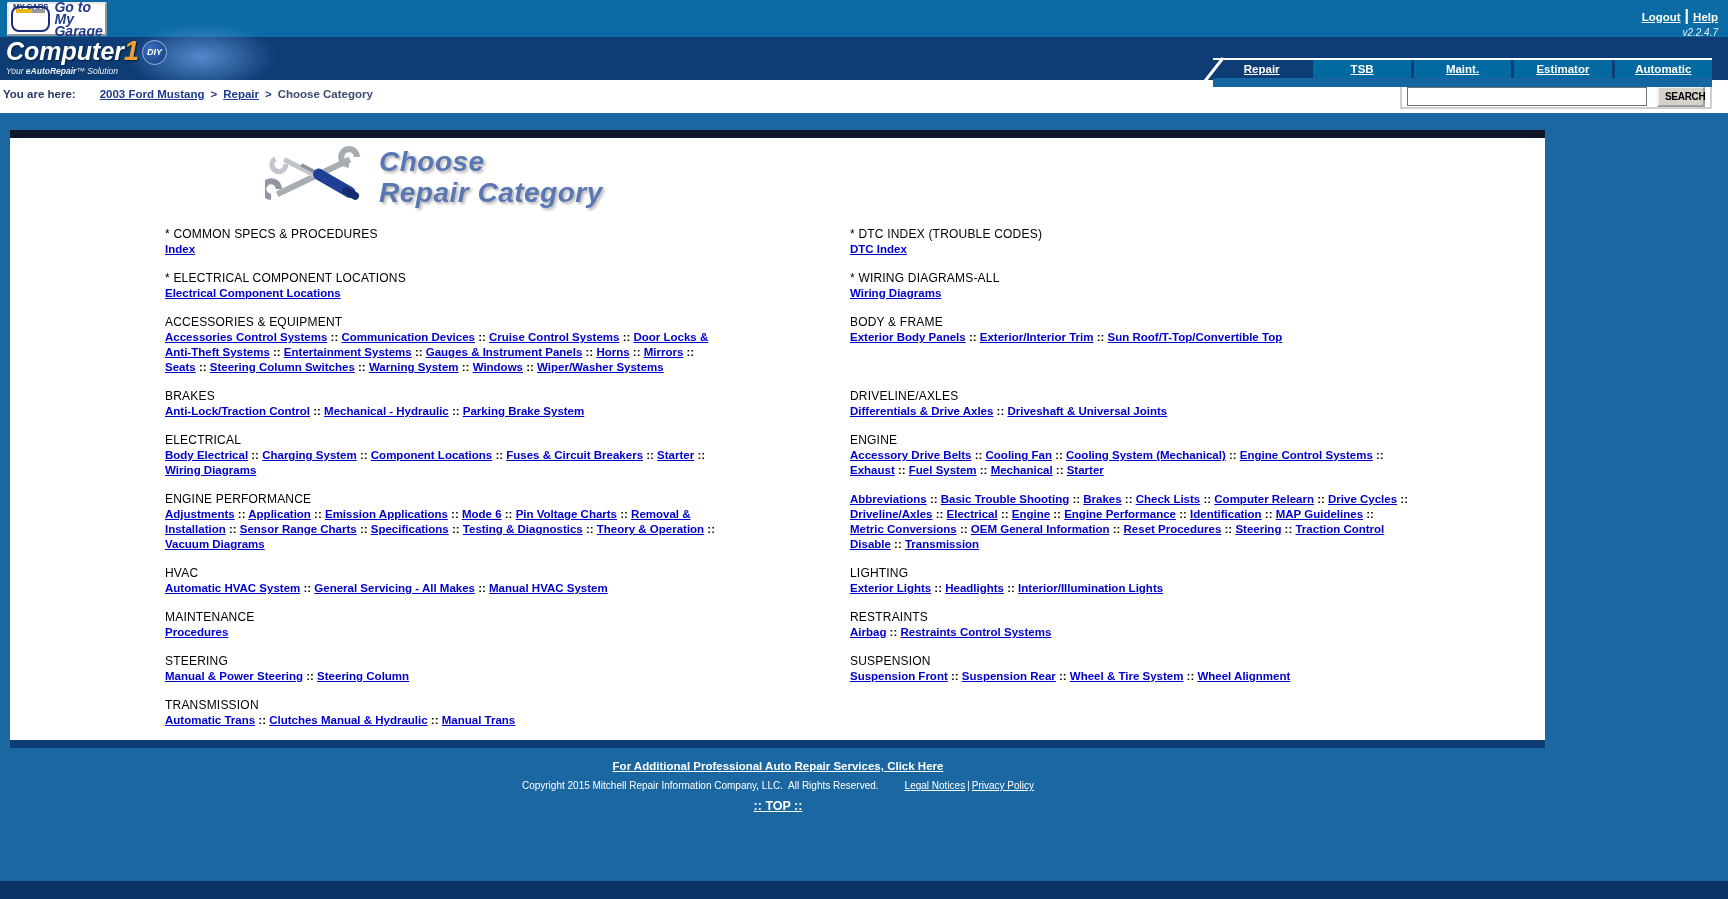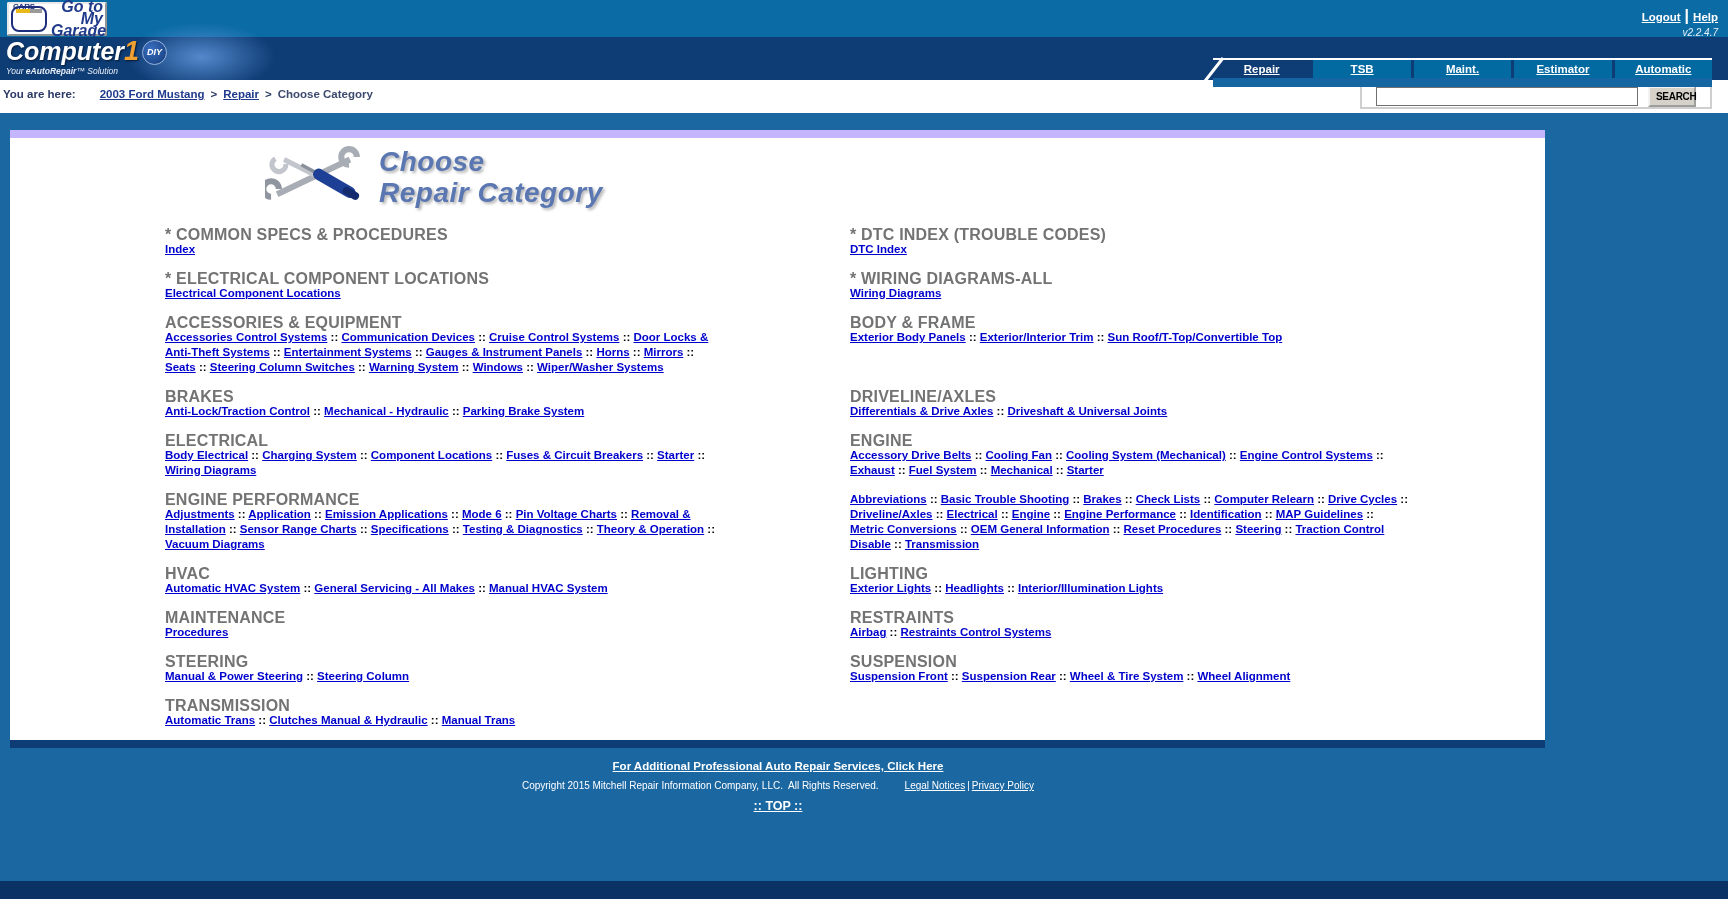--- a/index.html
+++ b/index.html
@@ -18,21 +18,21 @@
     background:#fff; border:2px outset #e9e9e9; border-radius:2px;
     display:flex; align-items:center; gap:4px; padding:1px 2px; cursor:pointer;
   }
   .plate {
     width:42px; height:26px; border:2px solid #1d2f7c; border-radius:8px; background:#fff;
     position:relative; display:flex; align-items:flex-end; justify-content:center;
     font-size:8px; font-weight:bold; color:#1d2f7c; padding-bottom:19px; letter-spacing:-0.2px;
   }
   .plate-top { position:absolute; top:1px; left:3px; right:3px; height:4px;
     background:linear-gradient(90deg,#e8b918 55%, #9a9a9a 55%); }
-  .garage-label { font-style:italic; font-weight:bold; color:#203a8c; font-size:16px; line-height:12px; width:52px;text-align:right; }
+  .garage-label { font-style:italic; font-weight:bold; color:#203a8c; font-size:14px; line-height:12px; width:52px; }
   .top-right { position:absolute; top:7px; right:10px; text-align:right; color:#fff; }
   .top-links a { color:#fff; font-weight:bold; font-size:11.5px; text-decoration:underline; }
   .pipe { margin:0 4px; font-weight:bold; }
   .version { font-style:italic; font-size:10px; margin-top:2px; color:#e9f1fa; }
 
   
   .navyband { height:43px; background:#0e3c74; position:relative; }
   .logo { position:absolute; left:6px; top:1px; width:280px; height:41px; }
   .logo-glow { position:absolute; left:120px; top:-16px; width:150px; height:70px; border-radius:50%;
     background:radial-gradient(ellipse at center, rgba(95,150,220,0.85), rgba(20,60,120,0) 70%); }
@@ -56,38 +56,38 @@
   .tab.active { background:#0e3c74; }
   .substrip { height:9px; background:#1565a3; margin-left:18px; }
 
   
   .crumbrow { height:33px; background:#fff; position:relative; }
   .breadcrumb { position:absolute; left:3px; top:8px; font-size:11.5px; font-weight:bold; color:#2b3a66; }
   .bc-prefix { margin-right:21px; }
   .bc-link { color:#1f3a8c; text-decoration:underline; margin:0 3px; }
   .bc-sep { margin:0 3px; color:#2b3a66; }
   .bc-current { color:#3c4a6e; margin-left:3px; }
-  .searchbox { position:absolute; right:16px; top:3px; width:352px; height:26px;
-    border:2px solid #cfcfcf; background:#fff; display:flex; align-items:center; gap:10px; padding:2px 14px; }
+  .searchbox { position:absolute; right:16px; top:3px; width:312px; height:26px;
+    border:2px solid #cfcfcf; background:#fff; display:flex; align-items:center; gap:10px; padding:2px 5px; }
   .searchbox input { flex:1; height:19px; border:1px solid #707070; font-size:11px; padding:1px 3px;
     font-family:"Liberation Sans", sans-serif; }
   .search-btn { width:48px; height:21px; background:#d6d2ca; border:2px outset #f2f2f2;
     font-weight:bold; font-size:10px; font-family:"Liberation Sans", sans-serif; letter-spacing:-0.3px; }
 
   
   .panel { margin:17px 183px 0 10px; background:#fff;
-    border-top:8px solid #c4b5fd; border-bottom:8px solid #0e3c74; padding-bottom:12px; }
+    border-top:8px solid #0f172a; border-bottom:8px solid #0e3c74; padding-bottom:12px; }
   .heading-block { height:89px; padding:6px 0 0 255px; display:flex; align-items:flex-start; }
   .tools-icon { width:104px; height:64px; margin-right:10px; }
   .page-title { font-size:28px; font-weight:bold; font-style:italic; color:#5b77b2;
     line-height:31px; letter-spacing:0.5px; text-shadow:2px 2px 3px #b5b5b5; margin-top:2px; }
 
   .cat-grid { display:grid; grid-template-columns:685px 1fr; row-gap:14px; padding-left:155px; }
   .section { max-width:560px; }
-  .sec-title { font-size:16px; font-weight:bold; color:#737373; line-height:15px; letter-spacing:0.2px; }
+  .sec-title { font-size:12px; font-weight:normal; color:#000000; line-height:15px; letter-spacing:0.2px; }
   .sec-links { font-size:11.5px; font-weight:bold; line-height:15px; }
   .cat-link { color:#0000cc; text-decoration:underline; }
   .lsep { color:#000; }
 
   
   .footer { width:1556px; text-align:center; color:#fff; padding-top:8px; }
   .f-link { color:#fff; text-decoration:underline; font-size:11.5px; font-weight:bold; }
   .f-copy { font-size:10px; margin-top:6px; color:#fff; }
   .f-copy span.copy { white-space:pre-wrap; }
   .f-copy a { color:#fff; text-decoration:underline; }

